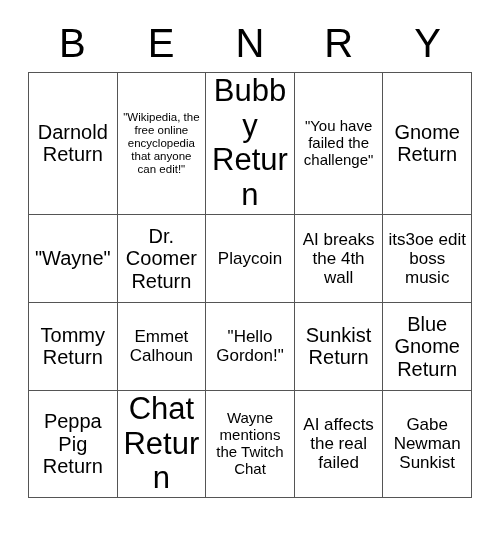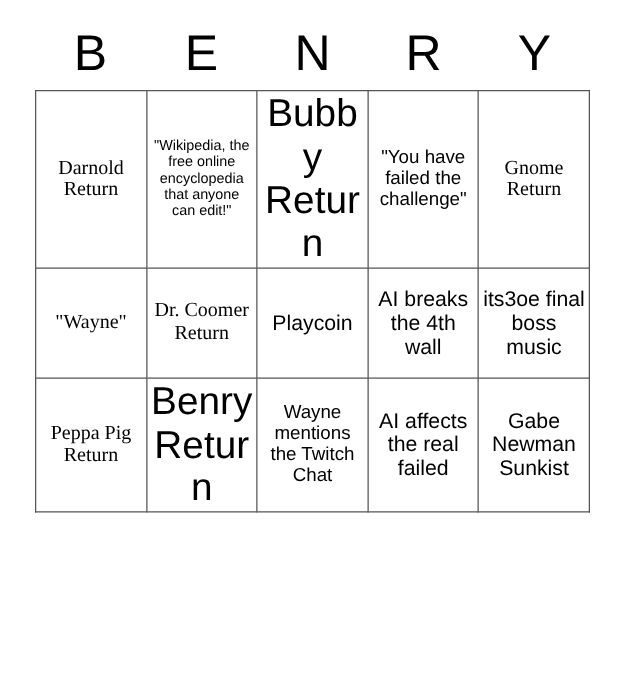--- a/index.html
+++ b/index.html
@@ -57,21 +57,21 @@
     padding: 1px 3px;
     box-sizing: border-box;
     color: #000000;
     line-height: 1.12;
     word-wrap: break-word;
     overflow-wrap: break-word;
   }
 
   
   .fs-xl  { font-size: 31px; }
-  .fs-lg  { font-size: 16px; font-family: Liberation Serif, serif; }
+  .fs-lg  { font-size: 20px; }
   .fs-md  { font-size: 17px; margin-left: 24px; }
   .fs-sm  { font-size: 15px; }
   .fs-xs  { font-size: 11.5px; }
 </style>
 </head>
 <body>
 
 <div class="card">
 
   <div class="header-row">
@@ -89,25 +89,32 @@
         <td class="fs-xs">"Wikipedia, the free online encyclopedia that anyone can edit!"</td>
         <td class="fs-xl">Bubby Return</td>
         <td class="fs-sm">"You have failed the challenge"</td>
         <td class="fs-lg">Gnome Return</td>
       </tr>
       <tr>
         <td class="fs-lg">"Wayne"</td>
         <td class="fs-lg">Dr. Coomer Return</td>
         <td class="fs-md">Playcoin</td>
         <td class="fs-md">AI breaks the 4th wall</td>
-        <td class="fs-md">its3oe final boss music</td>
+        <td class="fs-md">its3oe edit boss music</td>
+      </tr>
+      <tr>
+        <td class="fs-lg">Tommy Return</td>
+        <td class="fs-md">Emmet Calhoun</td>
+        <td class="fs-md">"Hello Gordon!"</td>
+        <td class="fs-lg">Sunkist Return</td>
+        <td class="fs-lg">Blue Gnome Return</td>
       </tr>
       <tr>
         <td class="fs-lg">Peppa Pig Return</td>
-        <td class="fs-xl">Benry Return</td>
+        <td class="fs-xl">Chat Return</td>
         <td class="fs-sm">Wayne mentions the Twitch Chat</td>
         <td class="fs-md">AI affects the real failed</td>
         <td class="fs-md">Gabe Newman Sunkist</td>
       </tr>
     </tbody>
   </table>
 
 </div>
 
 </body></html>

